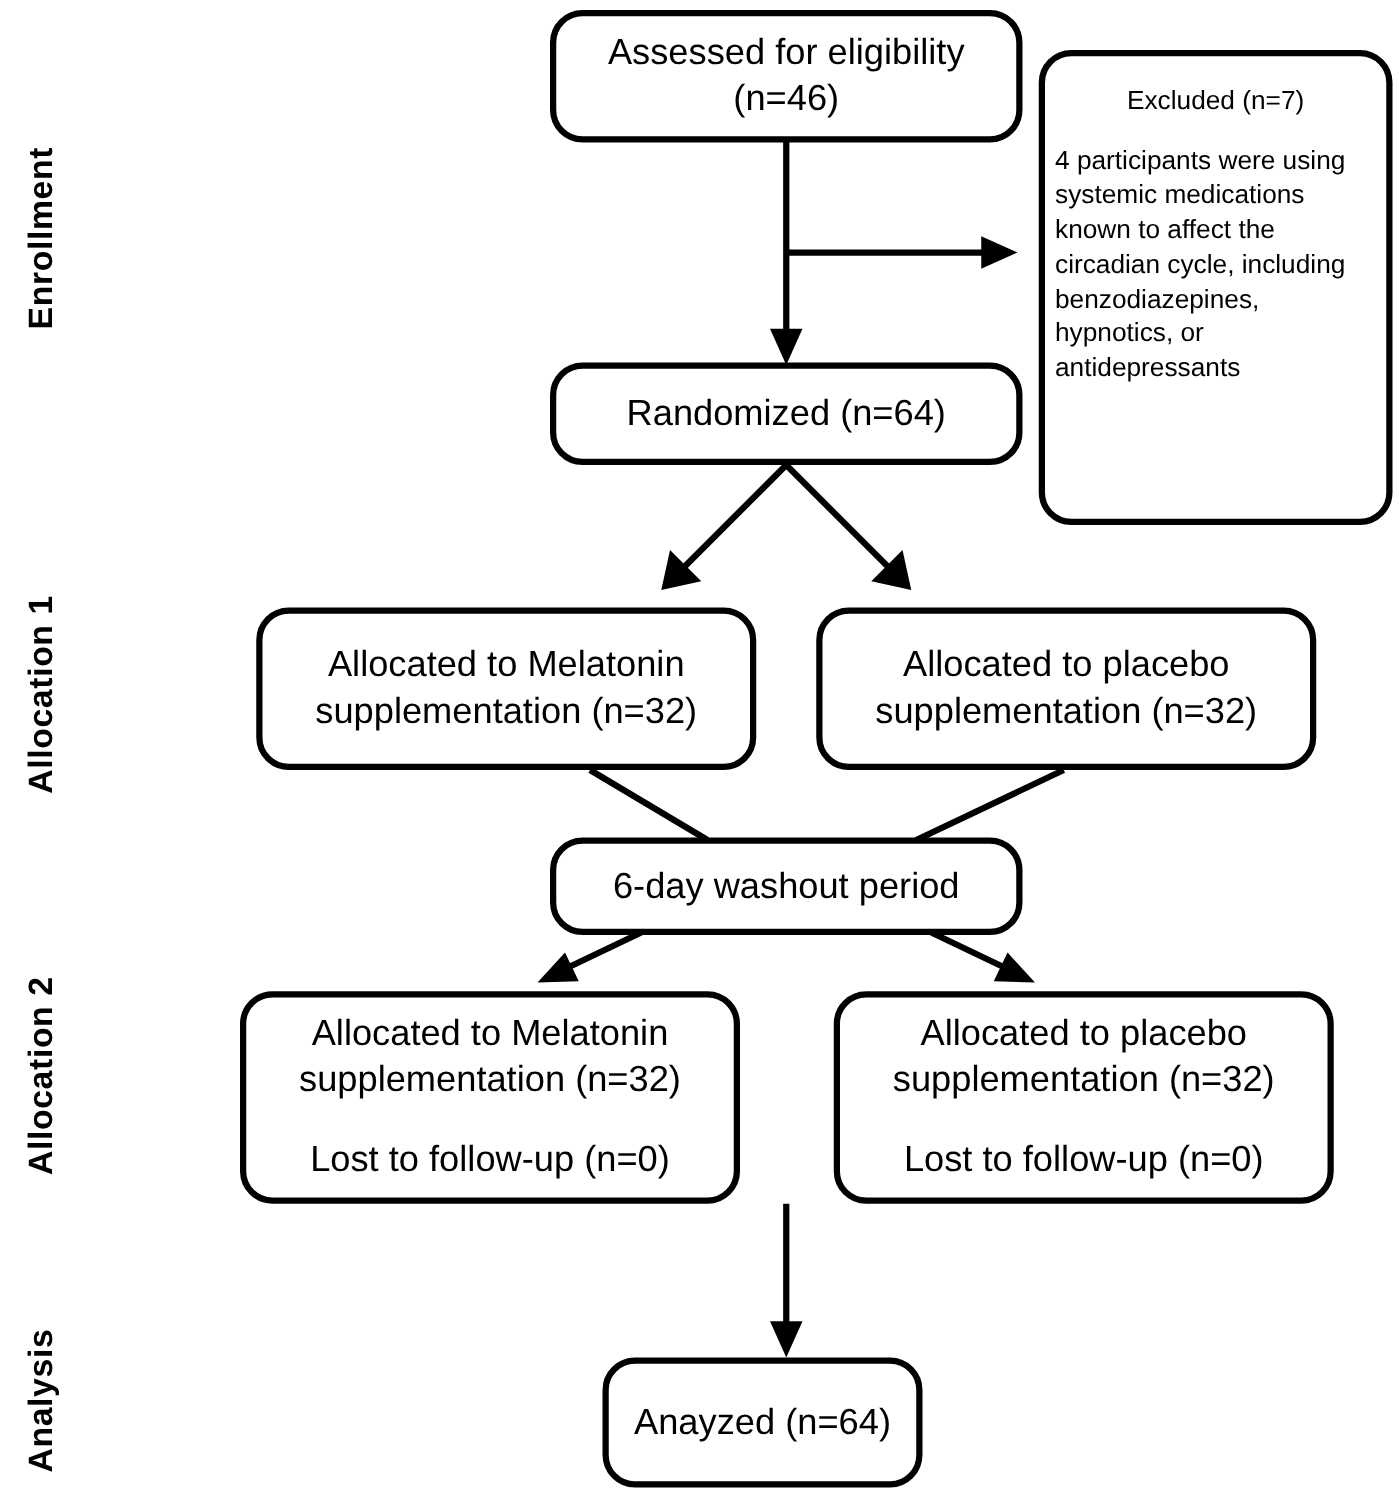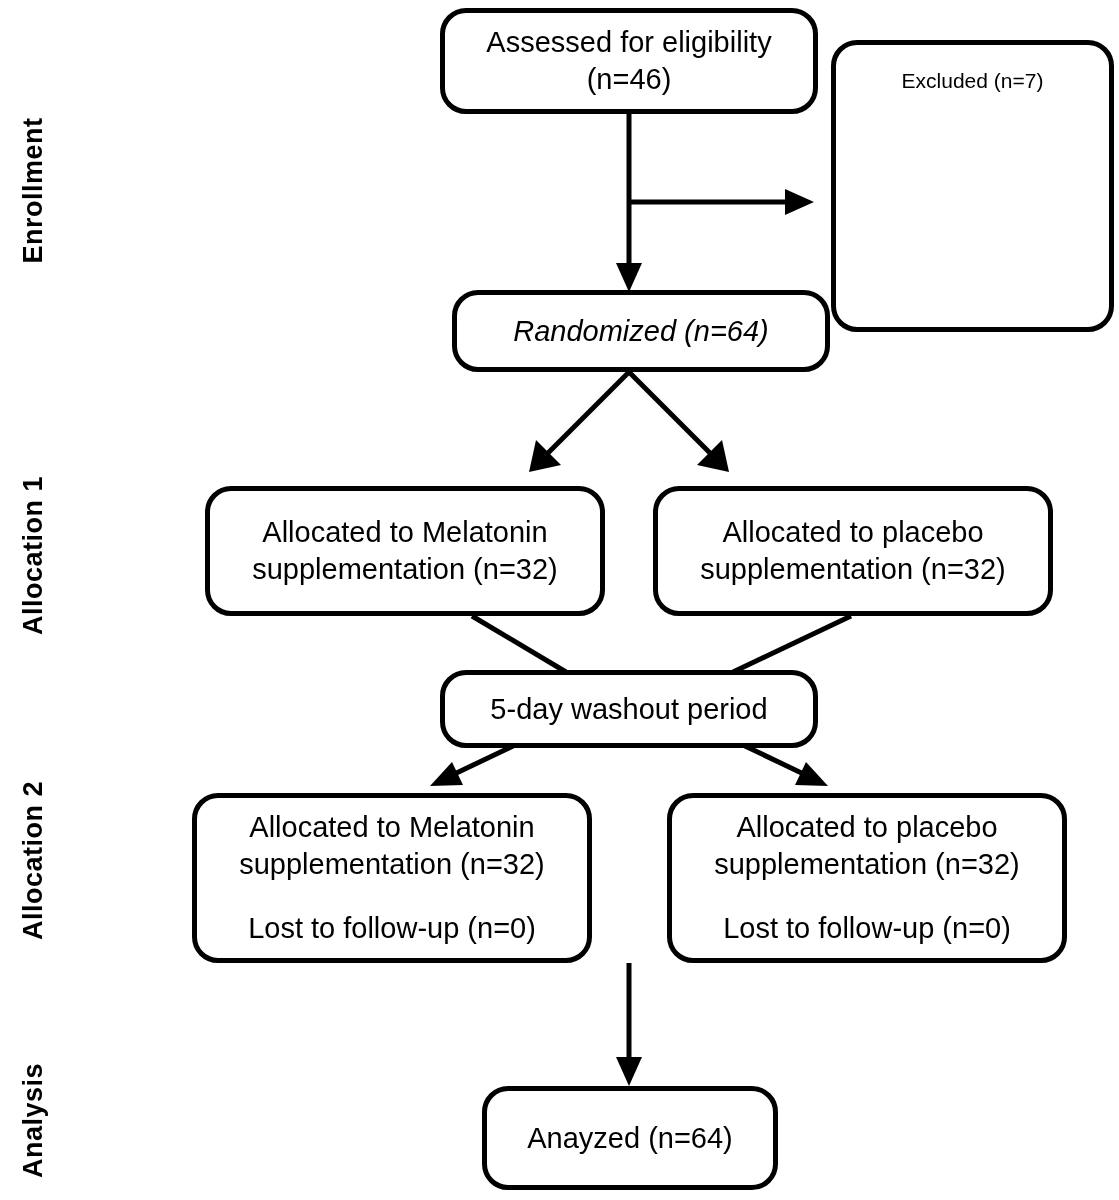--- a/index.html
+++ b/index.html
@@ -128,55 +128,56 @@
       <line x1="629" y1="963" x2="629" y2="1070"></line>
       <polygon points="629,1086 616,1057 642,1057"></polygon>
     </g>
   </svg>
 
   <div class="node" style="left:440px; top:8px; width:378px; height:106px;">
     <span class="line">Assessed for eligibility</span>
     <span class="line">(n=46)</span>
   </div>
 
-  <div class="node small" style="left:831px; top:40px; width:283px; height:292px; padding:10px 8px; justify-content:flex-start; padding-top:22px;">
+  <div class="node small" style="left:831px; top:40px; width:283px; height:380px; padding:10px 8px; justify-content:flex-start; padding-top:22px;">
     <span class="line">Excluded (n=7)</span>
     <span class="gap"></span>
+    <span class="line">4 participants were using systemic medications known to affect the circadian cycle, including benzodiazepines, hypnotics, or antidepressants</span>
     <span class="gap"></span>
   </div>
 
-  <div class="node" style="left:452px; top:290px; width:378px; height:82px;font-style:italic;">
+  <div class="node" style="left:440px; top:290px; width:378px; height:82px;">
     <span class="line">Randomized (n=64)</span>
   </div>
 
   <div class="node" style="left:205px; top:486px; width:400px; height:130px;">
     <span class="line">Allocated to Melatonin</span>
     <span class="line">supplementation (n=32)</span>
   </div>
 
   <div class="node" style="left:653px; top:486px; width:400px; height:130px;">
     <span class="line">Allocated to placebo</span>
     <span class="line">supplementation (n=32)</span>
   </div>
 
   <div class="node" style="left:440px; top:670px; width:378px; height:78px;">
-    <span class="line">5-day washout period</span>
+    <span class="line">6-day washout period</span>
   </div>
 
   <div class="node" style="left:192px; top:793px; width:400px; height:170px;">
     <span class="line">Allocated to Melatonin</span>
     <span class="line">supplementation (n=32)</span>
     <span class="gap"></span>
     <span class="line">Lost to follow-up (n=0)</span>
   </div>
 
   <div class="node" style="left:667px; top:793px; width:400px; height:170px;">
     <span class="line">Allocated to placebo</span>
     <span class="line">supplementation (n=32)</span>
     <span class="gap"></span>
     <span class="line">Lost to follow-up (n=0)</span>
   </div>
 
-  <div class="node" style="left:482px; top:1086px; width:296px; height:104px;">
+  <div class="node" style="left:482px; top:1086px; width:256px; height:104px;">
     <span class="line">Anayzed (n=64)</span>
   </div>
 
 </div>
 
 </body></html>

